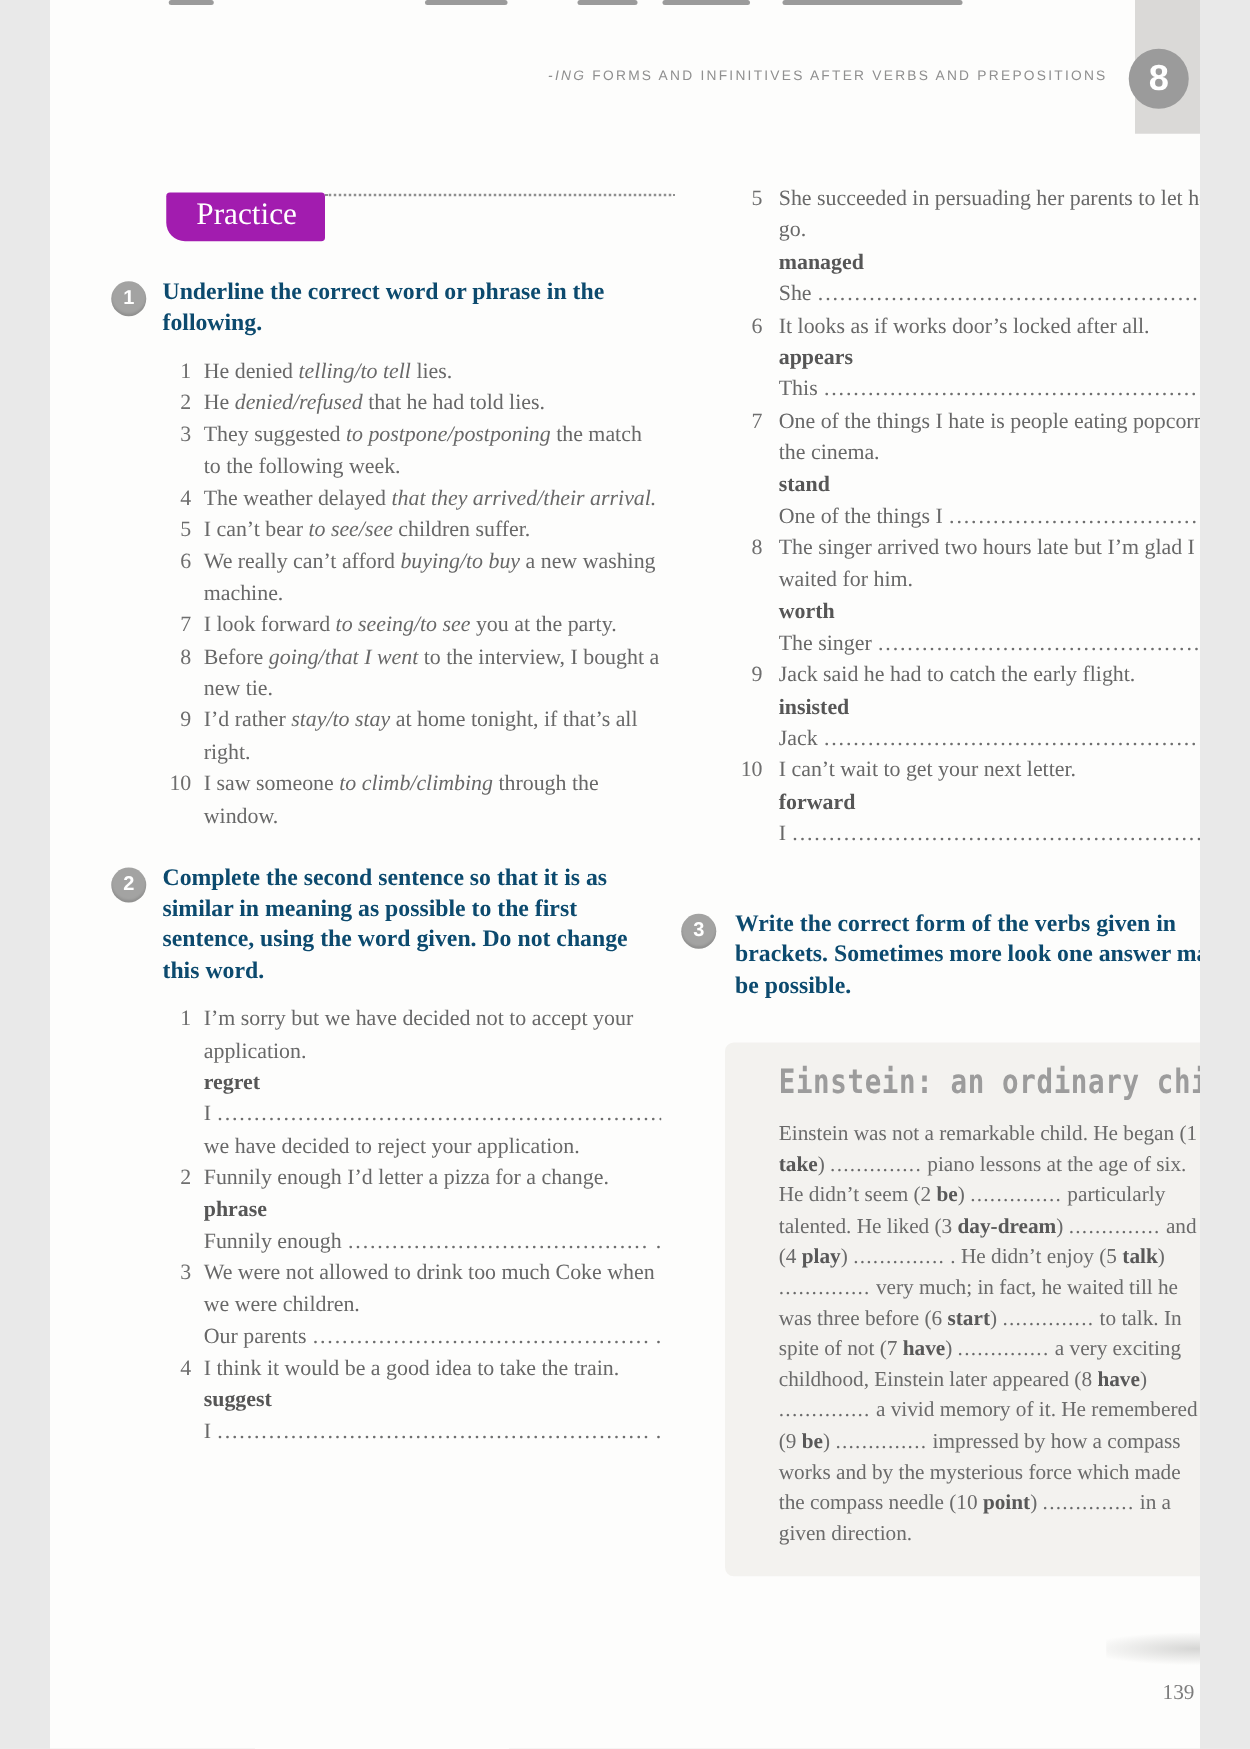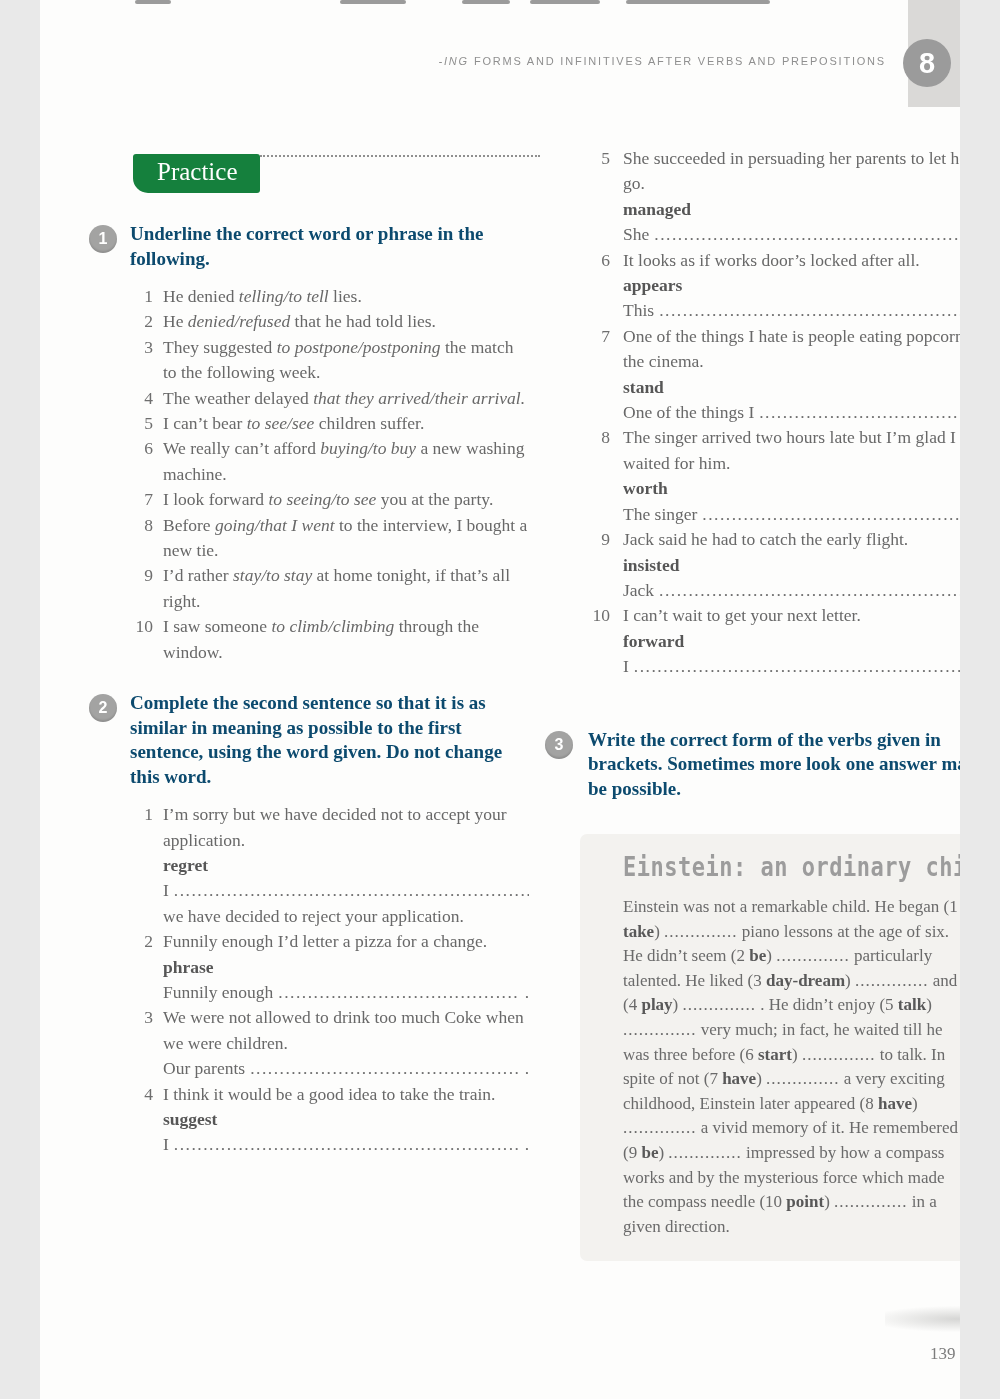--- a/index.html
+++ b/index.html
@@ -17,21 +17,21 @@
   .chapter-circle{position:absolute;top:39px;right:9px;width:48px;height:48px;border-radius:50%;
     background:#9b9b9b;color:#fff;display:flex;align-items:center;justify-content:center;
     font-family:"Liberation Sans","DejaVu Sans",sans-serif;font-weight:bold;font-size:29px;}
   .header-title{position:absolute;top:55px;right:74px;white-space:nowrap;
     font-family:"Liberation Sans","DejaVu Sans",sans-serif;font-size:11px;
     letter-spacing:1.8px;color:#8f8f8f;}
   .header-title .ital{font-style:italic;}
   .header-title .rest{margin-left:5px;}
   
   .practice-row{position:absolute;left:93px;top:151px;width:407px;display:flex;align-items:flex-start;}
-  .practice-box{background:#15803d;color:#fff;font-size:25px;line-height:1;
+  .practice-box{background:#a21caf;color:#fff;font-size:25px;line-height:1;
     padding:5px 22px 9px 24px;border-radius:3px 3px 3px 15px;margin-top:3px;}
   .dotted-rule{flex:1;border-top:2px dotted #8f8f8f;margin-top:4px;}
   
   .col{position:absolute;}
   .col-left{left:49px;top:222px;width:442px;}
   .col-right{left:548px;top:146px;width:400px;}
   
   .ex-head{display:flex;align-items:flex-start;}
   .ex-num{flex:none;width:28px;height:28px;border-radius:50%;background:#a3a3a2;color:#fff;
     display:flex;align-items:center;justify-content:center;

